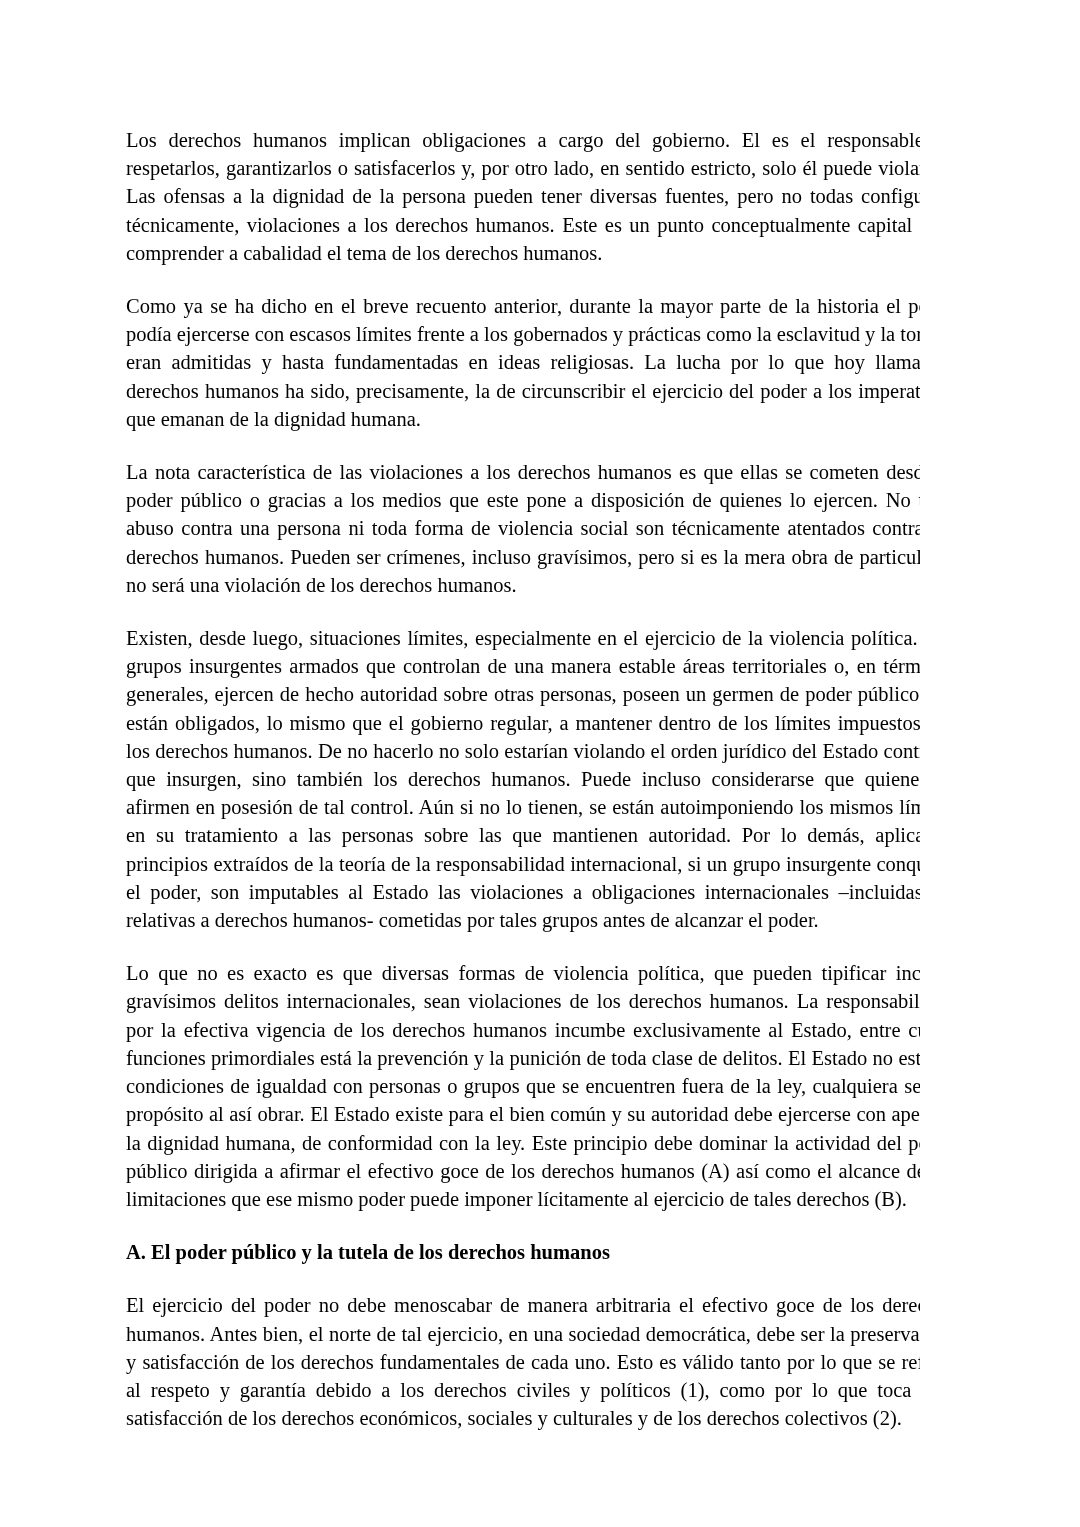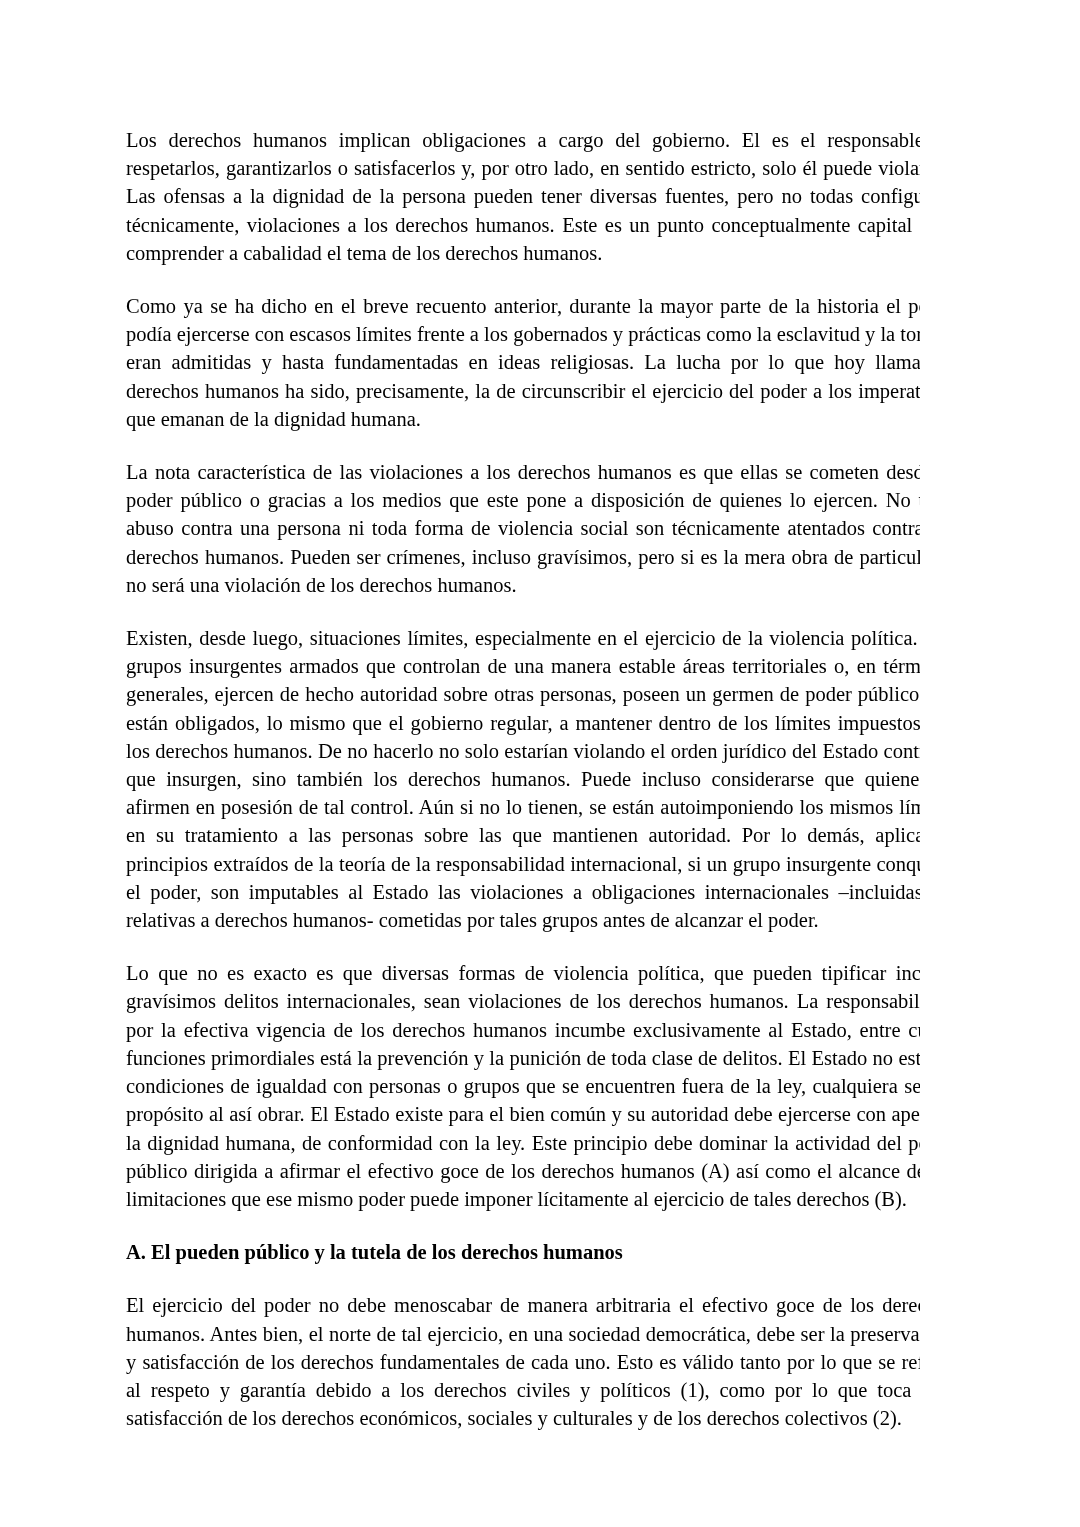--- a/index.html
+++ b/index.html
@@ -55,18 +55,18 @@
     <p class="para">Los derechos humanos implican obligaciones a cargo del gobierno. El es el responsable de respetarlos, garantizarlos o satisfacerlos y, por otro lado, en sentido estricto, solo él puede violarlos. Las ofensas a la dignidad de la persona pueden tener diversas fuentes, pero no todas configuran, técnicamente, violaciones a los derechos humanos. Este es un punto conceptualmente capital para comprender a cabalidad el tema de los derechos humanos.</p>
 
     <p class="para">Como ya se ha dicho en el breve recuento anterior, durante la mayor parte de la historia el poder podía ejercerse con escasos límites frente a los gobernados y prácticas como la esclavitud y la tortura eran admitidas y hasta fundamentadas en ideas religiosas. La lucha por lo que hoy llamamos derechos humanos ha sido, precisamente, la de circunscribir el ejercicio del poder a los imperativos que emanan de la dignidad humana.</p>
 
     <p class="para">La nota característica de las violaciones a los derechos humanos es que ellas se cometen desde el poder público o gracias a los medios que este pone a disposición de quienes lo ejercen. No todo abuso contra una persona ni toda forma de violencia social son técnicamente atentados contra los derechos humanos. Pueden ser crímenes, incluso gravísimos, pero si es la mera obra de particulares no será una violación de los derechos humanos.</p>
 
     <p class="para">Existen, desde luego, situaciones límites, especialmente en el ejercicio de la violencia política. Los grupos insurgentes armados que controlan de una manera estable áreas territoriales o, en términos generales, ejercen de hecho autoridad sobre otras personas, poseen un germen de poder público que están obligados, lo mismo que el gobierno regular, a mantener dentro de los límites impuestos por los derechos humanos. De no hacerlo no solo estarían violando el orden jurídico del Estado contra el que insurgen, sino también los derechos humanos. Puede incluso considerarse que quienes se afirmen en posesión de tal control. Aún si no lo tienen, se están autoimponiendo los mismos límites en su tratamiento a las personas sobre las que mantienen autoridad. Por lo demás, aplicando principios extraídos de la teoría de la responsabilidad internacional, si un grupo insurgente conquista el poder, son imputables al Estado las violaciones a obligaciones internacionales –incluidas las relativas a derechos humanos- cometidas por tales grupos antes de alcanzar el poder.</p>
 
     <p class="para">Lo que no es exacto es que diversas formas de violencia política, que pueden tipificar incluso gravísimos delitos internacionales, sean violaciones de los derechos humanos. La responsabilidad por la efectiva vigencia de los derechos humanos incumbe exclusivamente al Estado, entre cuyas funciones primordiales está la prevención y la punición de toda clase de delitos. El Estado no está en condiciones de igualdad con personas o grupos que se encuentren fuera de la ley, cualquiera sea su propósito al así obrar. El Estado existe para el bien común y su autoridad debe ejercerse con apego a la dignidad humana, de conformidad con la ley. Este principio debe dominar la actividad del poder público dirigida a afirmar el efectivo goce de los derechos humanos (A) así como el alcance de las limitaciones que ese mismo poder puede imponer lícitamente al ejercicio de tales derechos (B).</p>
 
-    <h2 class="heading">A. El pueden público y la tutela de los derechos humanos</h2>
+    <h2 class="heading">A. El poder público y la tutela de los derechos humanos</h2>
 
     <p class="para">El ejercicio del poder no debe menoscabar de manera arbitraria el efectivo goce de los derechos humanos. Antes bien, el norte de tal ejercicio, en una sociedad democrática, debe ser la preservación y satisfacción de los derechos fundamentales de cada uno. Esto es válido tanto por lo que se refiere al respeto y garantía debido a los derechos civiles y políticos (1), como por lo que toca a la satisfacción de los derechos económicos, sociales y culturales y de los derechos colectivos (2).</p>
 
   </div>
 </div>
 
 </body></html>

